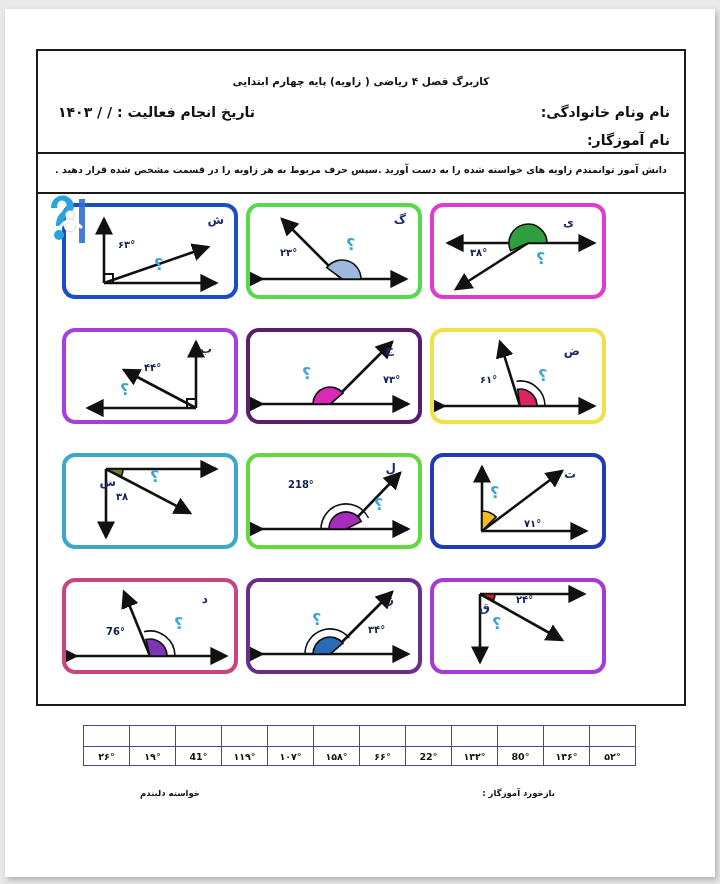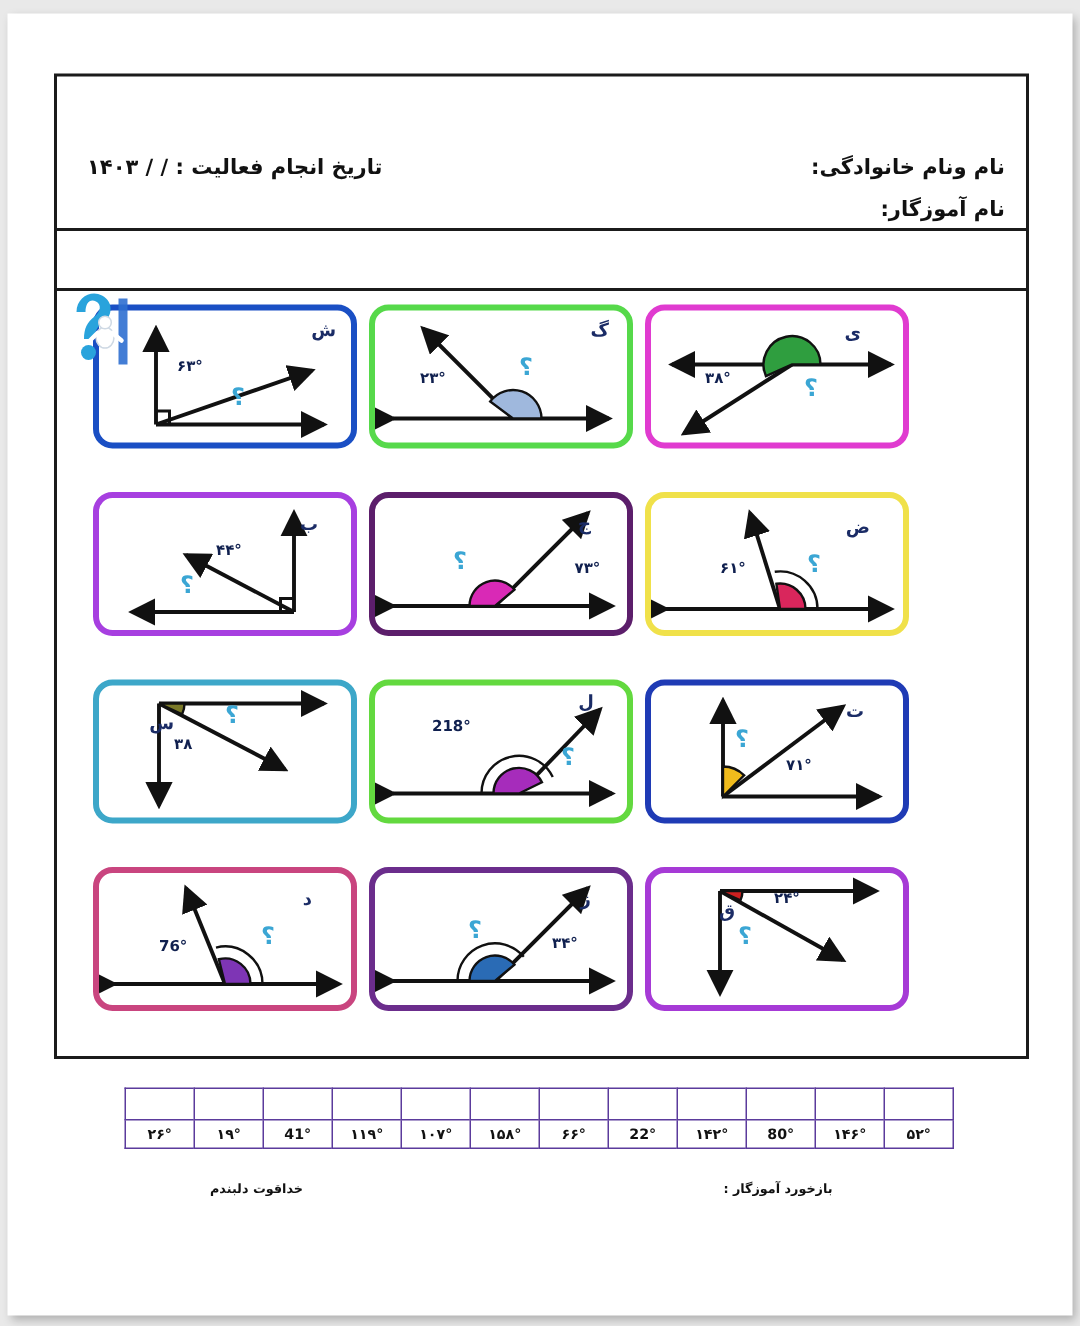--- a/index.html
+++ b/index.html
@@ -170,25 +170,27 @@
 </style>
 </head>
 <body>
 
 <div id="sheet">
 
   <div id="frame">
     <div class="hrule" id="rule-1"></div>
     <div class="hrule" id="rule-2"></div>
 
+    <div id="title">کاربرگ فصل ۴ ریاضی ( زاویه)  پایه چهارم ابتدایی</div>
 
     <div class="field" id="f-family">نام ونام خانوادگی:</div>
     <div class="field" id="f-teacher">نام آموزگار:</div>
     <div class="field" id="f-date">تاریخ انجام فعالیت  :     /     / ۱۴۰۳</div>
 
+    <div id="instruction">دانش آموز توانمندم زاویه های خواسته شده را به دست آورید .سپس حرف مربوط به هر زاویه را در قسمت مشخص شده قرار دهید .</div>
 
     <div id="grid">
         <div class="card" style="border-color: rgb(26, 79, 196);">
           <div>
             <svg width="168" height="88">
               <defs>
                 <marker id="ah0" markerWidth="7" markerHeight="7" refX="6" refY="3.5" orient="auto">
                   <path d="M0,0 L7,3.5 L0,7 Z" fill="#111"></path>
                 </marker>
               </defs>
@@ -334,21 +336,21 @@
                   <path d="M0,0 L7,3.5 L0,7 Z" fill="#111"></path>
                 </marker>
               </defs>
               <line x1="48" y1="74" x2="48" y2="10" stroke="#111" stroke-width="2.6" marker-end="url(#ah8)"></line>
               <line x1="48" y1="74" x2="152" y2="74" stroke="#111" stroke-width="2.6" marker-end="url(#ah8)"></line>
               <line x1="48" y1="74" x2="128" y2="14" stroke="#111" stroke-width="2.6" marker-end="url(#ah8)"></line>
               <path d="M 48 74 L 62.1 59.9 A 20 20 0 0 0 48.0 54.0 Z" fill="#f0bb1c" stroke="#111" stroke-width="1.6"></path>
             </svg>
           </div>
           <span class="letter" style="top:10px;right:26px;">ت</span>
-          <span class="deg" style="top:48px;left:90px;text-align:center;">۷۱°</span>
+          <span class="deg" style="top:61px;left:90px;text-align:center;">۷۱°</span>
           <span class="qmark" style="top:26px;left:56px;">؟</span>
         </div>
         <div class="card" style="border-color: rgb(201, 69, 127);">
           <div>
             <svg width="168" height="88">
               <defs>
                 <marker id="ah9" markerWidth="7" markerHeight="7" refX="6" refY="3.5" orient="auto">
                   <path d="M0,0 L7,3.5 L0,7 Z" fill="#111"></path>
                 </marker>
               </defs>
@@ -439,15 +441,15 @@
           <td>۱۰۷°</td>
           <td>۱۱۹°</td>
           <td>41°</td>
           <td>۱۹°</td>
           <td>۲۶°</td>
         </tr>
       </tbody>
   </table>
 
   <div id="feedback-label">بازخورد آموزگار :</div>
-  <div id="feedback-note">خداقوت دلبندم</div>
+  <div id="feedback-note">خواسته دلبندم</div>
 
 </div>
 
 </body></html>

